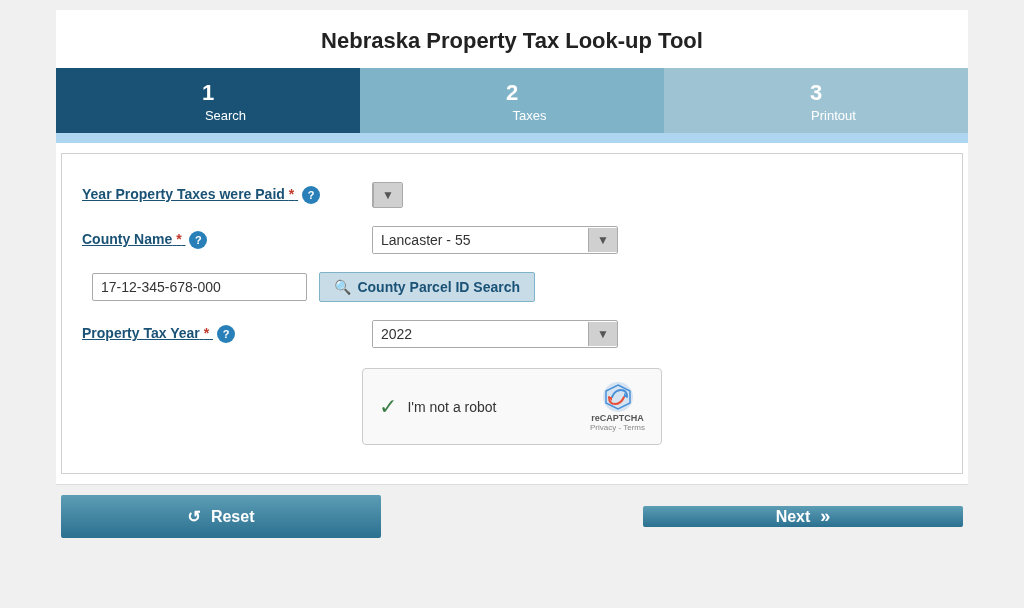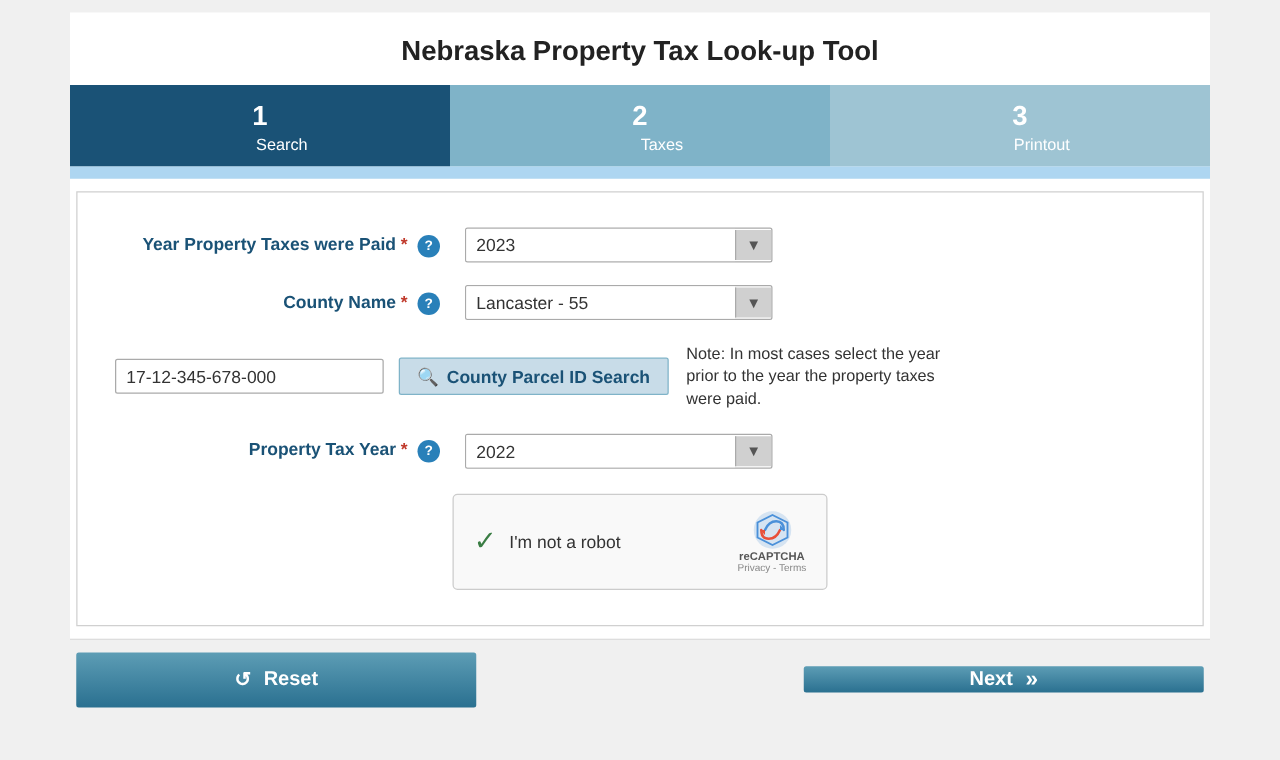--- a/index.html
+++ b/index.html
@@ -70,26 +70,26 @@
       padding: 28px 20px 28px;
       background: #fff;
     }
     .form-row {
       display: flex;
       align-items: center;
       margin-bottom: 18px;
     }
     .form-label {
       width: 280px;
-      text-align: right;
       padding-right: 10px;
       font-weight: bold;
       color: #1a5276;
       font-size: 14px;
       flex-shrink: 0;
+      text-decoration: underline;
     }
     .help-icon {
       display: inline-flex;
       align-items: center;
       justify-content: center;
       width: 18px;
       height: 18px;
       border-radius: 50%;
       background: #2980b9;
       color: #fff;
@@ -277,25 +277,20 @@
   <div class="form-section">
 
     <div class="form-row">
       <div class="form-label">
         <span>Year Property Taxes were Paid</span>
         <span style="color:#c0392b"> *</span>
         <span class="help-icon">?</span>
       </div>
       <div class="form-control">
         <div class="select-wrapper">
-          <select class="select-field">
-            <option>2023</option>
-            <option>2022</option>
-            <option>2021</option>
-          </select>
           <button class="select-arrow-btn">▼</button>
         </div>
       </div>
     </div>
 
     <div class="form-row">
       <div class="form-label">
         <span>County Name</span>
         <span style="color:#c0392b"> *</span>
         <span class="help-icon">?</span>
@@ -312,21 +307,20 @@
       </div>
     </div>
 
     <div class="form-row row-with-note">
       <div class="form-control">
         <input type="text" class="text-input" value="17-12-345-678-000" style="">
         <button class="county-search-btn">
           <span>🔍</span>
           <span>County Parcel ID Search</span>
         </button>
-        <div class="note-text">Note: In most cases select the year prior to the year the property taxes were paid.</div>
       </div>
     </div>
 
     <div class="form-row">
       <div class="form-label">
         <span>Property Tax Year</span>
         <span style="color:#c0392b"> *</span>
         <span class="help-icon">?</span>
       </div>
       <div class="form-control">

